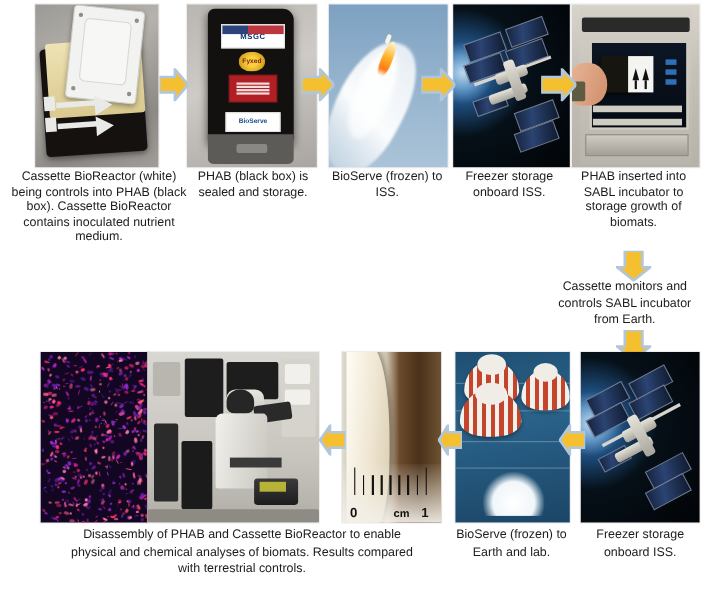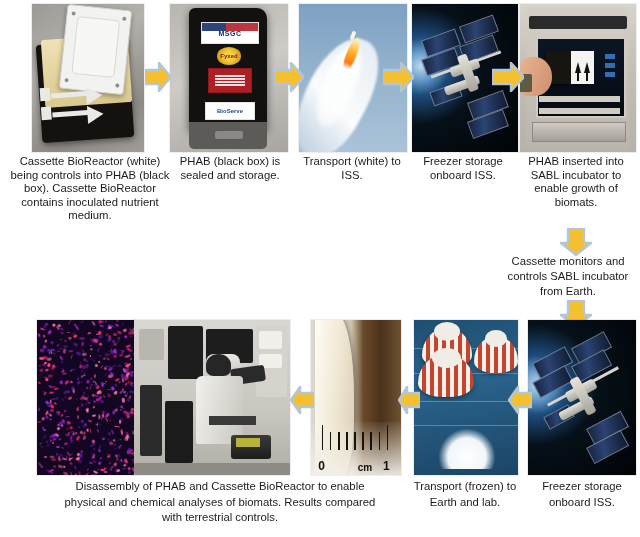--- a/index.html
+++ b/index.html
@@ -245,23 +245,23 @@
     </svg>
 </div>
 <div class="arrow" style="left:492px;top:62px;width:32px;height:30px;">
   <svg viewBox="0 0 32 30" preserveAspectRatio="none">
       <polygon points="0,8 19,8 19,1 32,15 19,29 19,22 0,22" fill="#F5C030" stroke="#AFC6DC" stroke-width="2.4"></polygon>
     </svg>
 </div>
 
 <div class="cap" style="left:10px;top:155px;width:160px;">Cassette BioReactor (white) being controls into PHAB (black box). Cassette BioReactor contains inoculated nutrient medium.</div>
 <div class="cap" style="left:170px;top:155px;width:120px;">PHAB (black box) is sealed and storage.</div>
-<div class="cap" style="left:296px;top:155px;width:112px;">Transport (white) to ISS.</div>
+<div class="cap" style="left:296px;top:155px;width:112px;">BioServe (frozen) to ISS.</div>
 <div class="cap" style="left:408px;top:155px;width:110px;">Freezer storage onboard ISS.</div>
-<div class="cap" style="left:514px;top:155px;width:124px;">PHAB inserted into SABL incubator to enable growth of biomats.</div>
+<div class="cap" style="left:514px;top:155px;width:124px;">PHAB inserted into SABL incubator to storage growth of biomats.</div>
 
 <div class="arrow" style="left:560px;top:228px;width:32px;height:28px;">
   <svg viewBox="0 0 32 28" preserveAspectRatio="none">
       <polygon points="8,0 24,0 24,15 31,15 16,27 1,15 8,15" fill="#F5C030" stroke="#AFC6DC" stroke-width="2.4"></polygon>
     </svg>
 </div>
 <div class="cap" style="left:496px;top:254px;width:144px;line-height:15px;">Cassette monitors and controls SABL incubator from Earth.</div>
 <div class="arrow" style="left:560px;top:300px;width:32px;height:28px;">
   <svg viewBox="0 0 32 28" preserveAspectRatio="none">
       <polygon points="8,0 24,0 24,15 31,15 16,27 1,15 8,15" fill="#F5C030" stroke="#AFC6DC" stroke-width="2.4"></polygon>
@@ -866,14 +866,14 @@
       <polygon points="22,7 9,7 9,1 1,14 9,27 9,21 22,21" fill="#F5C030" stroke="#AFC6DC" stroke-width="2.4"></polygon>
     </svg>
 </div>
 <div class="arrow" style="left:508px;top:386px;width:24px;height:28px;">
   <svg viewBox="0 0 24 28" preserveAspectRatio="none">
       <polygon points="24,7 10,7 10,1 1,14 10,27 10,21 24,21" fill="#F5C030" stroke="#AFC6DC" stroke-width="2.4"></polygon>
     </svg>
 </div>
 
 <div class="cap" style="left:60px;top:479px;width:320px;line-height:15.5px;">Disassembly of PHAB and Cassette BioReactor to enable physical and chemical analyses of biomats. Results compared with terrestrial controls.</div>
-<div class="cap" style="left:406px;top:479px;width:118px;line-height:15.5px;">Transport (frozen) to Earth and lab.</div>
+<div class="cap" style="left:406px;top:479px;width:118px;line-height:15.5px;">BioServe (frozen) to Earth and lab.</div>
 <div class="cap" style="left:528px;top:479px;width:108px;line-height:15.5px;">Freezer storage onboard ISS.</div>
 
 </body></html>

